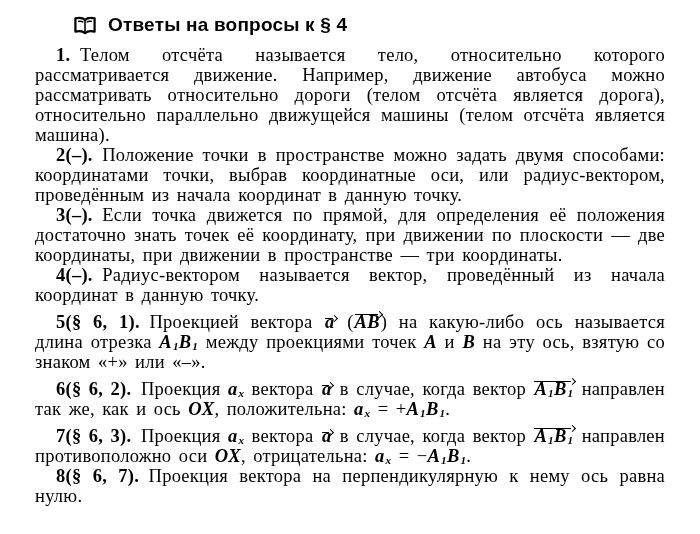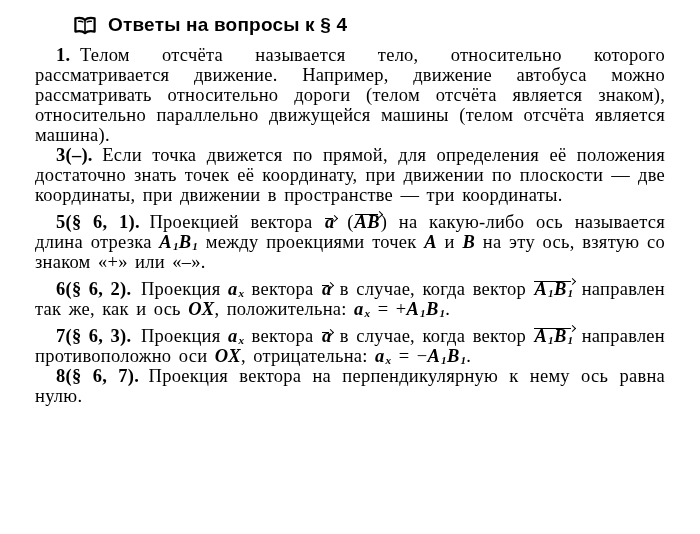--- a/index.html
+++ b/index.html
@@ -80,20 +80,22 @@
 <div class="page">
   <div class="hdr">
     <svg class="book" width="24" height="19" viewBox="0 0 24 19" aria-hidden="true">
       <path d="M12 4 C10.2 2.1, 6.6 1.5, 2.4 2.3 L2.4 15.6 C6.6 14.8, 10.2 15.3, 12 17.2 C13.8 15.3, 17.4 14.8, 21.6 15.6 L21.6 2.3 C17.4 1.5, 13.8 2.1, 12 4 Z" fill="none" stroke="#000" stroke-width="2.2" stroke-linejoin="round"></path>
       <path d="M12 4.2 L12 17" stroke="#000" stroke-width="1.6"></path>
       <path d="M5 5.4 C7.3 5, 9.2 5.4, 10.4 6.3 M13.6 6.3 C14.8 5.4, 16.7 5, 19 5.4" fill="none" stroke="#000" stroke-width="1.3"></path>
     </svg>
     <span>Ответы на вопросы к § 4</span>
   </div>
   <div class="answers">
-      <p class="ans"><span class="b">1. </span><span>Телом отсчёта называется тело, относительно которого рассматривается движение. Например, движение автобуса можно рассматривать относительно дороги (телом отсчёта является знаком), относительно параллельно движущейся машины (телом отсчёта является машина).</span></p>
+      <p class="ans"><span class="b">1. </span><span>Телом отсчёта называется тело, относительно которого рассматривается движение. Например, движение автобуса можно рассматривать относительно дороги (телом отсчёта является дорога), относительно параллельно движущейся машины (телом отсчёта является машина).</span></p>
+      <p class="ans"><span class="b">2(–). </span><span>Положение точки в пространстве можно задать двумя способами: координатами точки, выбрав координатные оси, или радиус-вектором, проведённым из начала координат в данную точку.</span></p>
       <p class="ans"><span class="b">3(–). </span><span>Если точка движется по прямой, для определения её положения достаточно знать точек её координату, при движении по плоскости — две координаты, при движении в пространстве — три координаты.</span></p>
+      <p class="ans"><span class="b">4(–). </span><span>Радиус-вектором называется вектор, проведённый из начала координат в данную точку.</span></p>
       <p class="ans math"><span class="b">5(§ 6, 1). </span><span>Проекцией вектора </span><span class="b i vec low">a</span><span> (</span><span class="vec"><span class="b i">AB</span></span><span>) на какую-либо ось называется длина отрезка </span><span class="b i">A<span class="sub">1</span></span><span class="b i">B<span class="sub">1</span></span><span> между проекциями точек </span><span class="b i">A</span><span> и </span><span class="b i">B</span><span> на эту ось, взятую со знаком «+» или «–».</span></p>
       <p class="ans math"><span class="b">6(§ 6, 2). </span><span>Проекция </span><span class="b i">a<span class="sub">x</span></span><span> вектора </span><span class="b i vec low">a</span><span> в случае, когда вектор </span><span class="vec"><span class="b i">A<span class="sub">1</span></span><span class="b i">B<span class="sub">1</span></span></span><span> направлен так же, как и ось </span><span class="b i">OX</span><span>, положительна: </span><span class="b i">a<span class="sub">x</span></span><span> = +</span><span class="b i">A<span class="sub">1</span></span><span class="b i">B<span class="sub">1</span></span><span>.</span></p>
       <p class="ans math"><span class="b">7(§ 6, 3). </span><span>Проекция </span><span class="b i">a<span class="sub">x</span></span><span> вектора </span><span class="b i vec low">a</span><span> в случае, когда вектор </span><span class="vec"><span class="b i">A<span class="sub">1</span></span><span class="b i">B<span class="sub">1</span></span></span><span> направлен противоположно оси </span><span class="b i">OX</span><span>, отрицательна: </span><span class="b i">a<span class="sub">x</span></span><span> = −</span><span class="b i">A<span class="sub">1</span></span><span class="b i">B<span class="sub">1</span></span><span>.</span></p>
       <p class="ans"><span class="b">8(§ 6, 7). </span><span>Проекция вектора на перпендикулярную к нему ось равна нулю.</span></p>
     </div>
 </div>
 
 </body></html>

